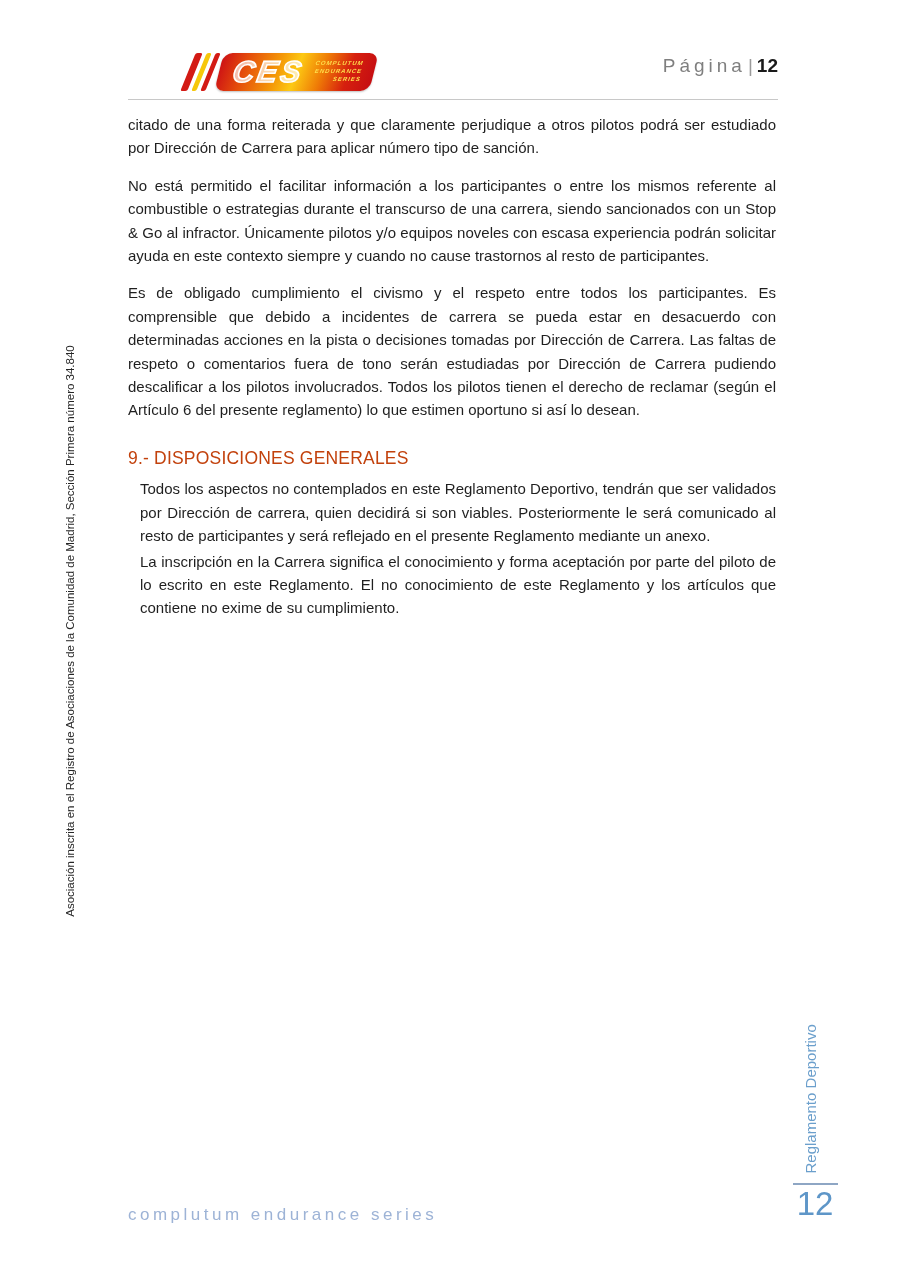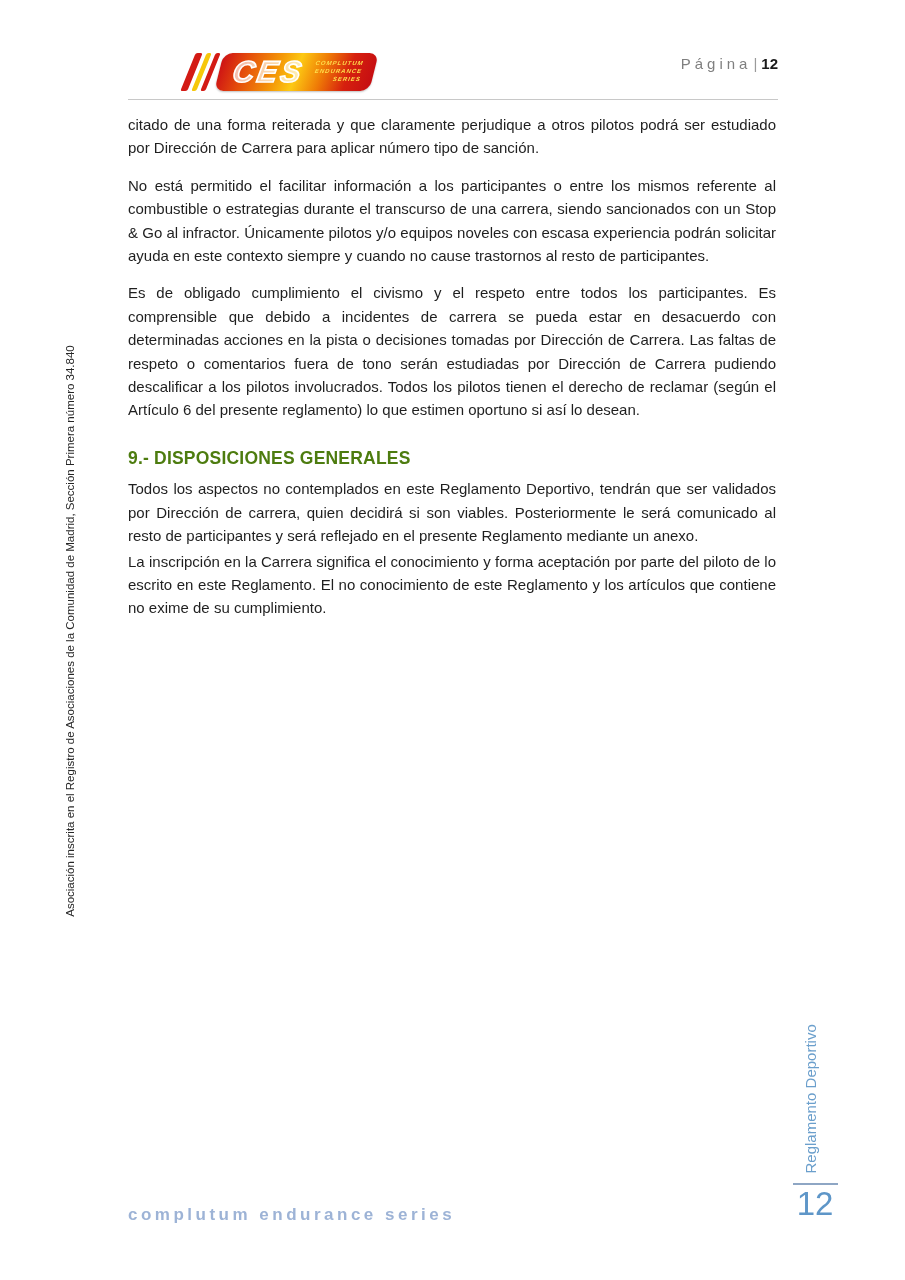--- a/index.html
+++ b/index.html
@@ -71,21 +71,21 @@
     font-style: italic;
     letter-spacing: 1px;
     color: #ffdf4d;
     line-height: 1.2;
     white-space: nowrap;
   }
   .header-page {
     position: absolute;
     top: 55px;
     right: 127px;
-    font-size: 15px;
+    font-size: 19px;
     color: #7f7f7f;
     letter-spacing: 4px;
     white-space: nowrap;
   }
   .header-page .sep { color: #9a9a9a; letter-spacing: 0; margin: 0 4px 0 2px; }
   .header-page .num { color: #1a1a1a; font-weight: bold; letter-spacing: 0; }
   .header-rule {
     position: absolute;
     left: 128px;
     top: 99px;
@@ -99,26 +99,26 @@
     position: absolute;
     left: 128px;
     top: 113px;
     width: 648px;
     font-size: 15px;
     line-height: 23.4px;
     color: #1f1f1f;
     text-align: justify;
   }
   .content p { margin: 0 0 14px 0; }
-  .content p.tight { margin: 0 0 2px 0; }
+  .content p.tight { margin: 0 0 2px 12px; }
   .section-heading {
     margin: 25px 0 7px 0;
     font-size: 17.5px;
-    font-weight: bold;
-    color: #4d7c0f;
+    font-weight: normal;
+    color: #c2410c;
     text-align: left;
     letter-spacing: 0.2px;
   }
 
   
   .left-vertical {
     position: absolute;
     left: -219px;
     top: 625px;
     width: 578px;
@@ -159,21 +159,21 @@
     color: #5e96c8;
     line-height: 1.1;
   }
   .footer-wordmark {
     position: absolute;
     left: 128px;
     top: 1205px;
     font-size: 17px;
     letter-spacing: 3.5px;
     color: #9db3d6;
-    font-weight: bold;
+    font-weight: normal;
     white-space: nowrap;
     text-align: center;
   }
 </style>
 </head>
 <body>
 
 <div class="page">
 
   <div class="header-logo">

